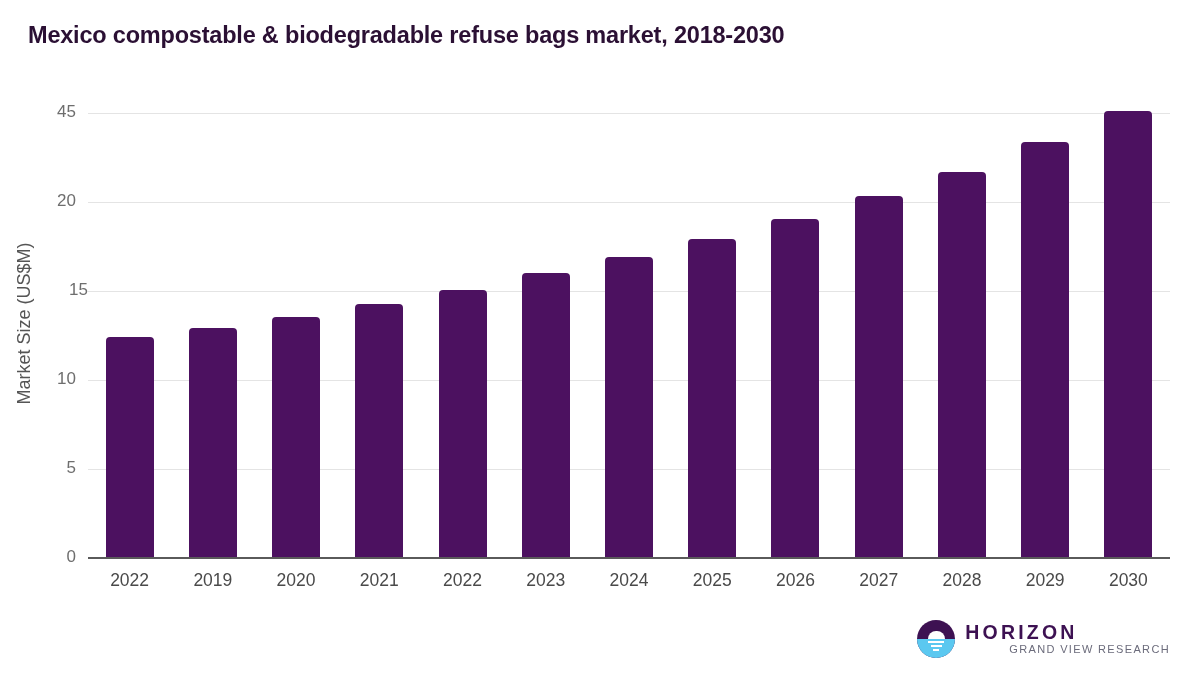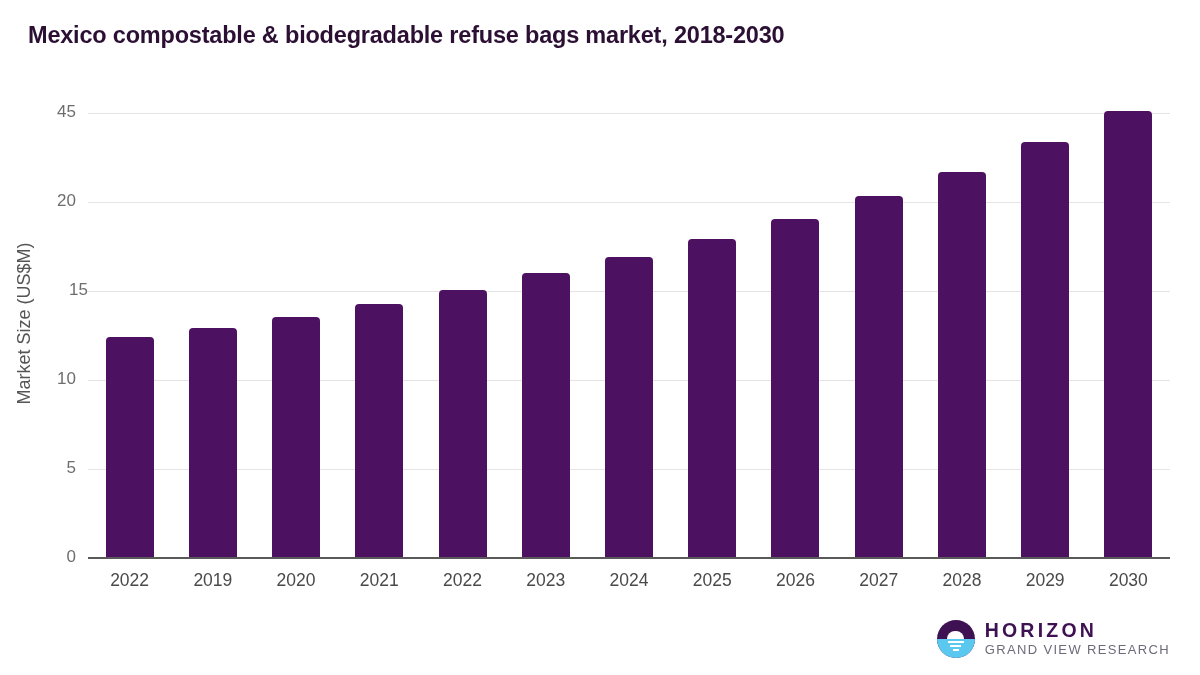--- a/index.html
+++ b/index.html
@@ -160,25 +160,26 @@
   #logo-mark .ray3 { width: 6px;  margin-left: -3px;   top: 29px; }
   #logo-text { display: flex; flex-direction: column; justify-content: center; }
   #logo-word {
     font-size: 19.5px;
     font-weight: bold;
     letter-spacing: 3.2px;
     color: #3D1152;
     line-height: 1.05;
   }
   #logo-tag {
-    font-size: 13px;
+    font-size: 11px;
     letter-spacing: 1.35px;
     color: #6B6B7B;
     line-height: 1.2;
     margin-top: 1px;
+    margin-left: 44px;
   }
 </style>
 </head>
 <body>
 
 <div id="page">
 
   <div id="chart-title">Mexico compostable &amp; biodegradable refuse bags market, 2018-2030</div>
 
   <div id="yaxis-title">Market Size (US$M)</div>

